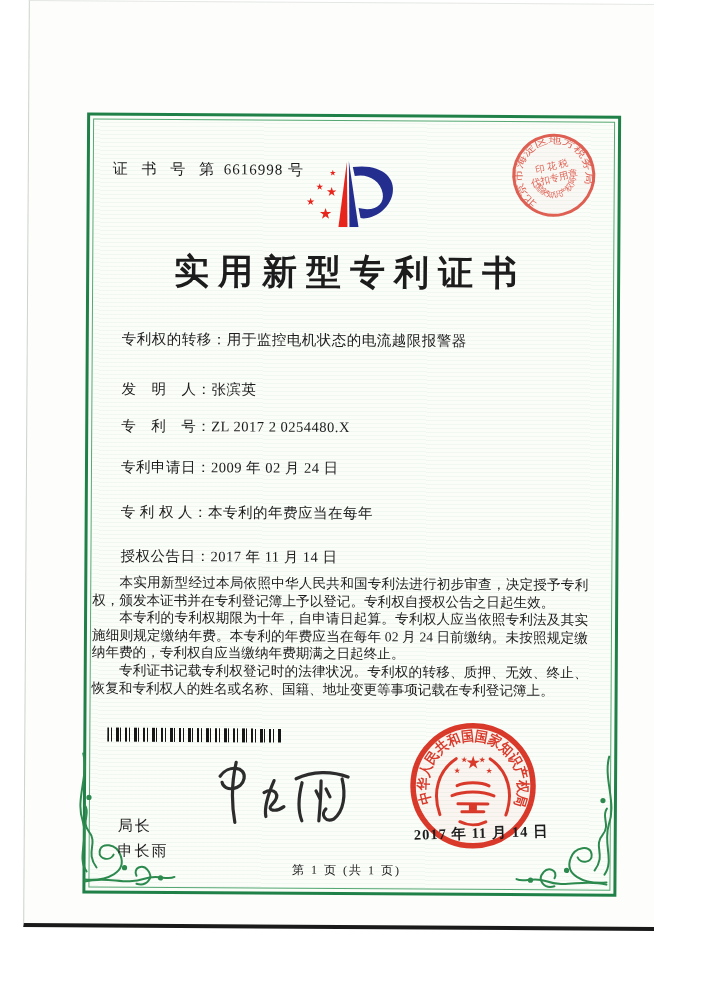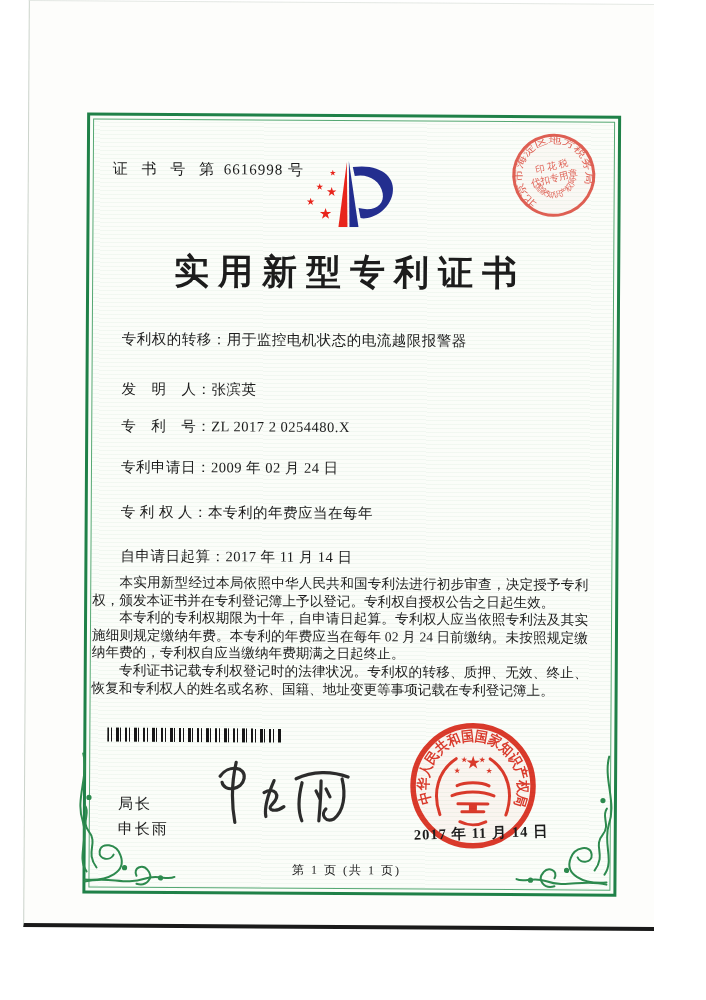--- a/index.html
+++ b/index.html
@@ -18,21 +18,21 @@
   .title{position:absolute;left:58px;top:246px;width:528px;text-align:center;
          font-size:35px;font-weight:700;letter-spacing:9px;white-space:nowrap;}
   .logo{position:absolute;left:268px;top:154px;}
   .row{position:absolute;left:94px;font-size:14.5px;white-space:nowrap;letter-spacing:.5px;}
   .paras{position:absolute;left:66px;top:572px;width:496px;font-size:13.6px;line-height:17.6px;
          text-align:justify;}
   .paras p{margin:0;text-indent:2em;}
   .barcode{position:absolute;left:82px;top:726px;width:174px;height:14px;
     background:repeating-linear-gradient(90deg,#161616 0 2px,transparent 2px 4px,#161616 4px 5px,
       transparent 5px 9px,#161616 9px 12px,transparent 12px 13px,#161616 13px 14px,transparent 14px 18px);}
-  .director{position:absolute;left:93px;top:790px;font-size:15px;line-height:25px;letter-spacing:2px;}
+  .director{position:absolute;left:93px;top:812px;font-size:15px;line-height:25px;letter-spacing:2px;}
   .sig{position:absolute;left:183px;top:754px;}
   .seal{position:absolute;left:381px;top:715px;mix-blend-mode:multiply;opacity:.93;}
   .sealdate{position:absolute;left:389px;top:820px;font-size:14.5px;font-weight:700;
             letter-spacing:1px;transform:rotate(-2deg);white-space:nowrap;}
   .taxstamp{position:absolute;left:479px;top:125px;opacity:.85;transform:rotate(-14deg);mix-blend-mode:multiply;}
   .footer{position:absolute;left:58px;top:859px;width:528px;text-align:center;font-size:12px;letter-spacing:2px;}
   .flourish{position:absolute;}
 </style>
 </head>
 <body>
@@ -102,21 +102,21 @@
     <div class="row" style="top:415px;">
       <span>专　利　号：</span><span>ZL 2017 2 0254480.X</span>
     </div>
     <div class="row" style="top:456px;">
       <span>专利申请日：</span><span>2009 年 02 月 24 日</span>
     </div>
     <div class="row" style="top:501px;">
       <span>专 利 权 人：</span><span>本专利的年费应当在每年</span>
     </div>
     <div class="row" style="top:545px;">
-      <span>自申请日起算：</span><span>2017 年 11 月 14 日</span>
+      <span>授权公告日：</span><span>2017 年 11 月 14 日</span>
     </div>
 
     <div class="paras">
       <p>本实用新型经过本局依照中华人民共和国专利法进行初步审查，决定授予专利权，颁发本证书并在专利登记簿上予以登记。专利权自授权公告之日起生效。</p>
       <p>本专利的专利权期限为十年，自申请日起算。专利权人应当依照专利法及其实施细则规定缴纳年费。本专利的年费应当在每年 02 月 24 日前缴纳。未按照规定缴纳年费的，专利权自应当缴纳年费期满之日起终止。</p>
       <p>专利证书记载专利权登记时的法律状况。专利权的转移、质押、无效、终止、恢复和专利权人的姓名或名称、国籍、地址变更等事项记载在专利登记簿上。</p>
     </div>
 
     <div class="barcode"></div>
 

